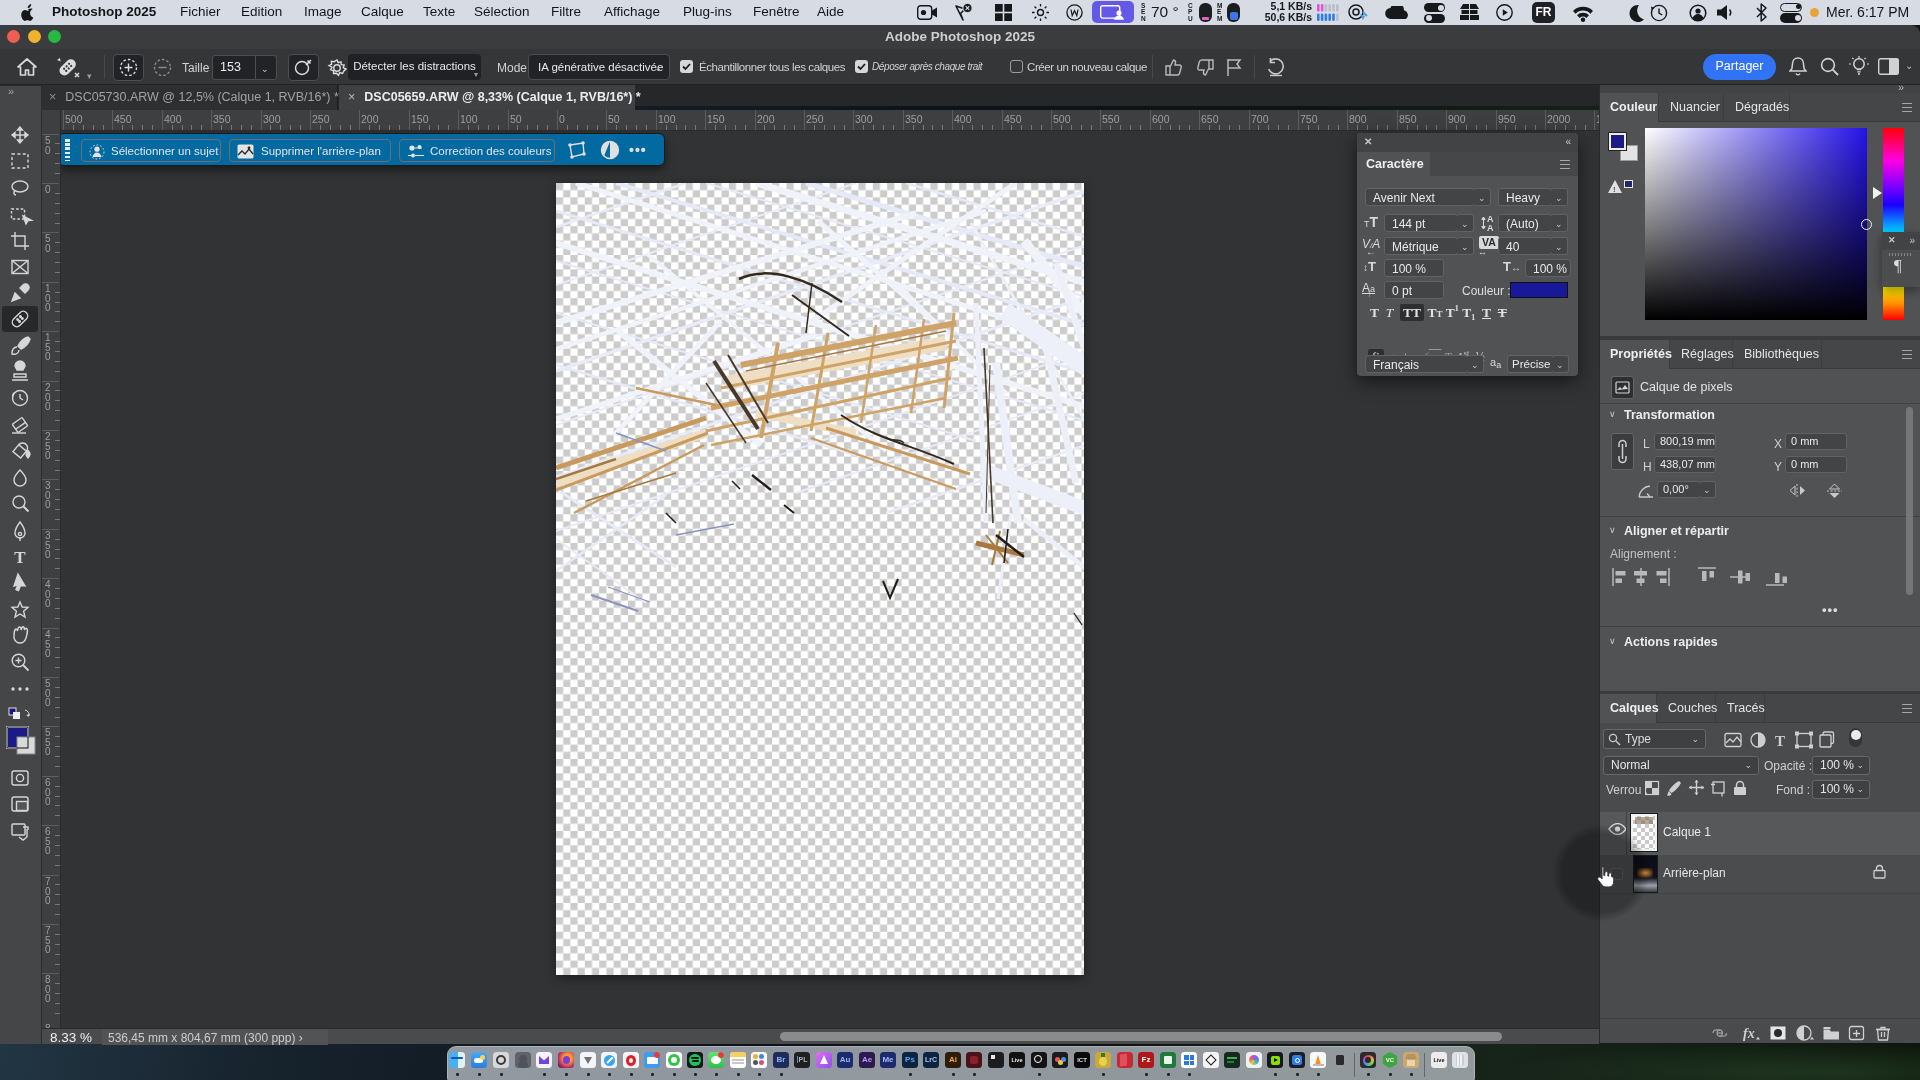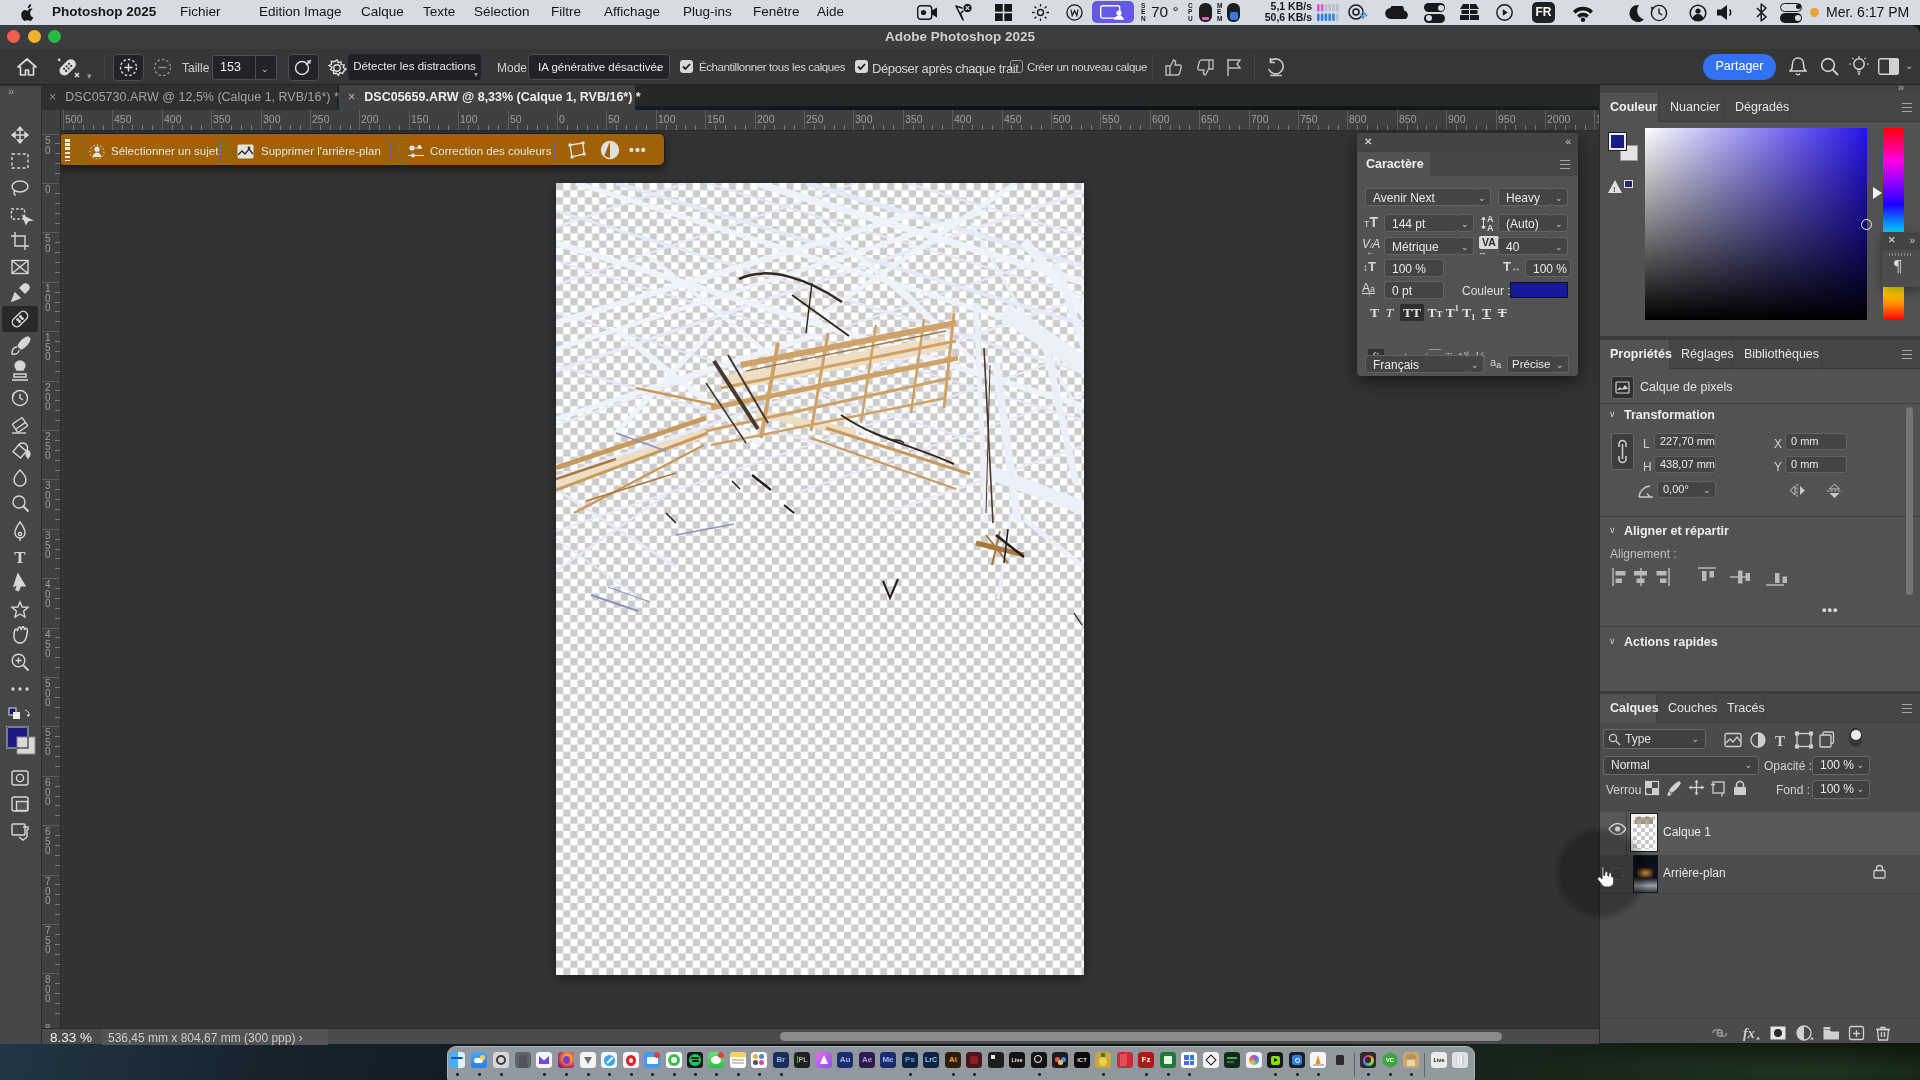--- a/index.html
+++ b/index.html
@@ -51,21 +51,21 @@
 <div class="abs" style="left:700px;top:1050px;width:500px;height:30px;background:radial-gradient(ellipse at 50% 100%,rgba(40,70,50,0.3),transparent 75%);"></div>
 
 <div class="abs" id="menubar">
   <svg class="abs" style="left:21px;top:4px" width="15" height="17" viewBox="0 0 15 17">
       <path d="M10.6 1.1c.1 1-.3 1.9-.9 2.6-.7.7-1.6 1.2-2.5 1.1-.1-.9.3-1.8.9-2.5.6-.7 1.7-1.2 2.5-1.2zM13.9 12.2c-.5 1.1-.7 1.6-1.3 2.5-.9 1.3-2.1 3-3.6 3-1.3 0-1.7-.9-3.4-.9-1.7 0-2.1.9-3.4.9C.7 17.8-.4 16.2-1.2 14.9" fill="none"></path>
       <path d="M7.4 4.9c1 0 2.8-1.1 4.2.1-3.7 2-3.1 7.2.8 8.6-.5 1.2-1.8 3.3-3.2 3.3-.9 0-1.5-.6-2.7-.6-1.2 0-1.9.6-2.7.6-1.5 0-3.6-3.1-3.6-6.1 0-3.1 2.1-4.7 4-4.7 1 0 2.2.8 3.2.8z" fill="#17181a"></path>
       <path d="M10.2 0c.1 1-.3 2-.9 2.7-.6.8-1.7 1.4-2.6 1.3-.1-1 .4-2 1-2.6C8.3.6 9.4.1 10.2 0z" fill="#17181a"></path>
     </svg>
   <div class="mi" style="left:52px;font-weight:bold;">Photoshop 2025</div>
   <div class="mi" style="left:180px;">Fichier</div>
-  <div class="mi" style="left:259px;">Edition</div>
+  <div class="mi" style="left:241px;">Edition</div>
   <div class="mi" style="left:304px;">Image</div>
   <div class="mi" style="left:361px;">Calque</div>
   <div class="mi" style="left:423px;">Texte</div>
   <div class="mi" style="left:474px;">Sélection</div>
   <div class="mi" style="left:551px;">Filtre</div>
   <div class="mi" style="left:604px;">Affichage</div>
   <div class="mi" style="left:683px;">Plug-ins</div>
   <div class="mi" style="left:753px;">Fenêtre</div>
   <div class="mi" style="left:817px;">Aide</div>
 
@@ -244,21 +244,21 @@
   <div class="obtn" style="left:348px;top:5px;width:133px;height:26px;font-size:11.5px;text-align:center;padding-top:6px;white-space:nowrap;">Détecter les distractions<span style="position:absolute;right:3px;bottom:1px;font-size:8px;color:#9a9a9a;">▾</span></div>
   <div class="abs" style="left:497px;top:12px;color:#d2d2d2;font-size:12px;">Mode</div>
   <div class="abs" style="left:528px;top:5px;width:142px;height:26px;background:#222326;border:1px solid #4e4e4e;border-radius:4px;color:#e8e8e8;padding:6px 0 0 9px;font-size:11.5px;white-space:nowrap;">IA générative désactivée<span style="position:absolute;right:7px;top:8px;font-size:9px;color:#cdcdcd;">⌄</span></div>
   <div class="abs" style="left:680px;top:11px;width:13px;height:13px;background:#d7d7d7;border-radius:3px;"><svg width="13" height="13" viewBox="0 0 13 13">
         <path d="M3 6.5l2.5 2.5L10 4" fill="none" stroke="#1d1d1d" stroke-width="1.8"></path>
       </svg></div>
   <div class="abs" style="left:699px;top:12px;color:#d2d2d2;font-size:11.5px;letter-spacing:-0.4px;">Échantillonner tous les calques</div>
   <div class="abs" style="left:855px;top:11px;width:13px;height:13px;background:#d7d7d7;border-radius:3px;"><svg width="13" height="13" viewBox="0 0 13 13">
         <path d="M3 6.5l2.5 2.5L10 4" fill="none" stroke="#1d1d1d" stroke-width="1.8"></path>
       </svg></div>
-  <div class="abs" style="left:872px;top:12px;color:#d2d2d2;font-size:13px;letter-spacing:-0.4px;">Déposer après chaque trait</div>
+  <div class="abs" style="left:872px;top:12px;color:#d2d2d2;font-size:10px;letter-spacing:-0.4px;font-style:italic;">Déposer après chaque trait</div>
   <div class="abs" style="left:1010px;top:11px;width:13px;height:13px;border:1.5px solid #9d9d9d;border-radius:3px;"></div>
   <div class="abs" style="left:1027px;top:12px;color:#d2d2d2;font-size:11.5px;letter-spacing:-0.4px;">Créer un nouveau calque</div>
   <div class="vline" style="left:1152px;top:6px;height:24px;"></div>
   <svg class="abs" style="left:1164px;top:9px" width="19" height="18" viewBox="0 0 19 18">
       <path d="M2 8h4v9H2zM6 9l3.5-7c1.5.3 2.3 1.2 2 2.8L11 7h4.5c1.3 0 2 .9 1.7 2l-1.5 6c-.3 1.2-1 2-2.4 2H6z" fill="none" stroke="#b9b9b9" stroke-width="1.4"></path>
     </svg>
   <svg class="abs" style="left:1196px;top:10px" width="19" height="18" viewBox="0 0 19 18">
       <g transform="rotate(180 9.5 9)">
         <path d="M2 8h4v9H2zM6 9l3.5-7c1.5.3 2.3 1.2 2 2.8L11 7h4.5c1.3 0 2 .9 1.7 2l-1.5 6c-.3 1.2-1 2-2.4 2H6z" fill="none" stroke="#b9b9b9" stroke-width="1.4"></path>
       </g>
@@ -548,21 +548,21 @@
 <g stroke="#8a93bd">
 <path d="M35 412 L82 428" stroke-width="2"></path>
 <path d="M52 404 L94 419" stroke-width="1.2"></path>
 <path d="M120 352 L178 341" stroke-width="1.5"></path>
 <path d="M60 250 L110 268" stroke-width="1.5"></path>
 </g>
 </g>
 </svg>
 </div>
 
-<div class="abs" style="left:58px;top:133px;width:607px;height:33px;background:#a16207;border-radius:6px;box-shadow:0 4px 10px rgba(0,0,0,0.5);border:1px solid #1a1a1a;">
+<div class="abs" style="left:58px;top:133px;width:607px;height:33px;background:#0369a1;border-radius:6px;box-shadow:0 4px 10px rgba(0,0,0,0.5);border:1px solid #1a1a1a;">
   <div class="abs" style="left:6px;top:5px;width:5px;height:22px;background:repeating-linear-gradient(to bottom,#e8e8e8 0 2.5px,transparent 2.5px 4.2px);"></div>
   <div class="abs" style="left:22px;top:5px;width:140px;height:23px;border:1px solid #6e6e6e;border-radius:4px;color:#e4e4e4;font-size:11.5px;">
     <svg style="position:absolute;left:7px;top:3.5px" width="16" height="16" viewBox="0 0 16 16">
         <circle cx="8" cy="5.2" r="2.6" fill="#e4e4e4"></circle>
         <path d="M3.5 13c.6-3 2.4-4.5 4.5-4.5s3.9 1.5 4.5 4.5z" fill="#e4e4e4"></path>
         <circle cx="8" cy="8" r="7" fill="none" stroke="#e4e4e4" stroke-width="1" stroke-dasharray="1.6 2"></circle>
       </svg>
     <span style="position:absolute;left:29px;top:4.5px;">Sélectionner un sujet</span>
   </div>
   <div class="abs" style="left:170px;top:5px;width:162px;height:23px;border:1px solid #6e6e6e;border-radius:4px;color:#e4e4e4;font-size:11.5px;">
@@ -938,21 +938,21 @@
           <path d="M5 13l3-3 2 2 3-4 3 4" fill="#d6d6d6"></path>
         </svg></div>
     <div class="plabel" style="left:40px;top:11px;font-size:12.5px;color:#e2e2e2;">Calque de pixels</div>
     <div class="abs" style="left:0;top:34px;width:321px;height:1px;background:#3e3f40;"></div>
     <div class="abs" style="left:9px;top:40px;color:#c9c9c9;font-size:9px;">∨</div>
     <div class="pbold" style="left:24px;top:39px;">Transformation</div>
     <div class="abs" style="left:11px;top:64px;width:23px;height:37px;background:#3c3d3e;border:1px solid #666;border-radius:3px;"><svg width="21" height="35" viewBox="0 0 21 35">
           <path d="M10.5 10v15M7 13v-3a3.5 3.5 0 0 1 7 0v3M7 22v3a3.5 3.5 0 0 0 7 0v-3" fill="none" stroke="#d0d0d0" stroke-width="1.5"></path>
         </svg></div>
     <div class="plabel" style="left:43px;top:68px;">L</div>
-    <div class="pfield" style="left:54px;top:64px;width:62px;height:17px;padding:1px 0 0 5px;font-size:11px;white-space:nowrap;">227,70 mm</div>
+    <div class="pfield" style="left:54px;top:64px;width:62px;height:17px;padding:1px 0 0 5px;font-size:11px;white-space:nowrap;">800,19 mm</div>
     <div class="plabel" style="left:174px;top:68px;">X</div>
     <div class="pfield" style="left:185px;top:64px;width:62px;height:17px;padding:1px 0 0 5px;font-size:11px;">0 mm</div>
     <div class="plabel" style="left:43px;top:91px;">H</div>
     <div class="pfield" style="left:54px;top:87px;width:62px;height:17px;padding:1px 0 0 5px;font-size:11px;white-space:nowrap;">438,07 mm</div>
     <div class="plabel" style="left:174px;top:91px;">Y</div>
     <div class="pfield" style="left:185px;top:87px;width:62px;height:17px;padding:1px 0 0 5px;font-size:11px;">0 mm</div>
     <svg class="abs" style="left:38px;top:116px;" width="16" height="14" viewBox="0 0 16 14">
         <path d="M1 12h14M1 12A12 12 0 0 1 12 1M9 8.5l3 3.5" fill="none" stroke="#c9c9c9" stroke-width="1.3"></path>
       </svg>
     <div class="pfield" style="left:57px;top:112px;width:44px;height:17px;padding:1px 0 0 5px;font-size:11px;">0,00°</div>

